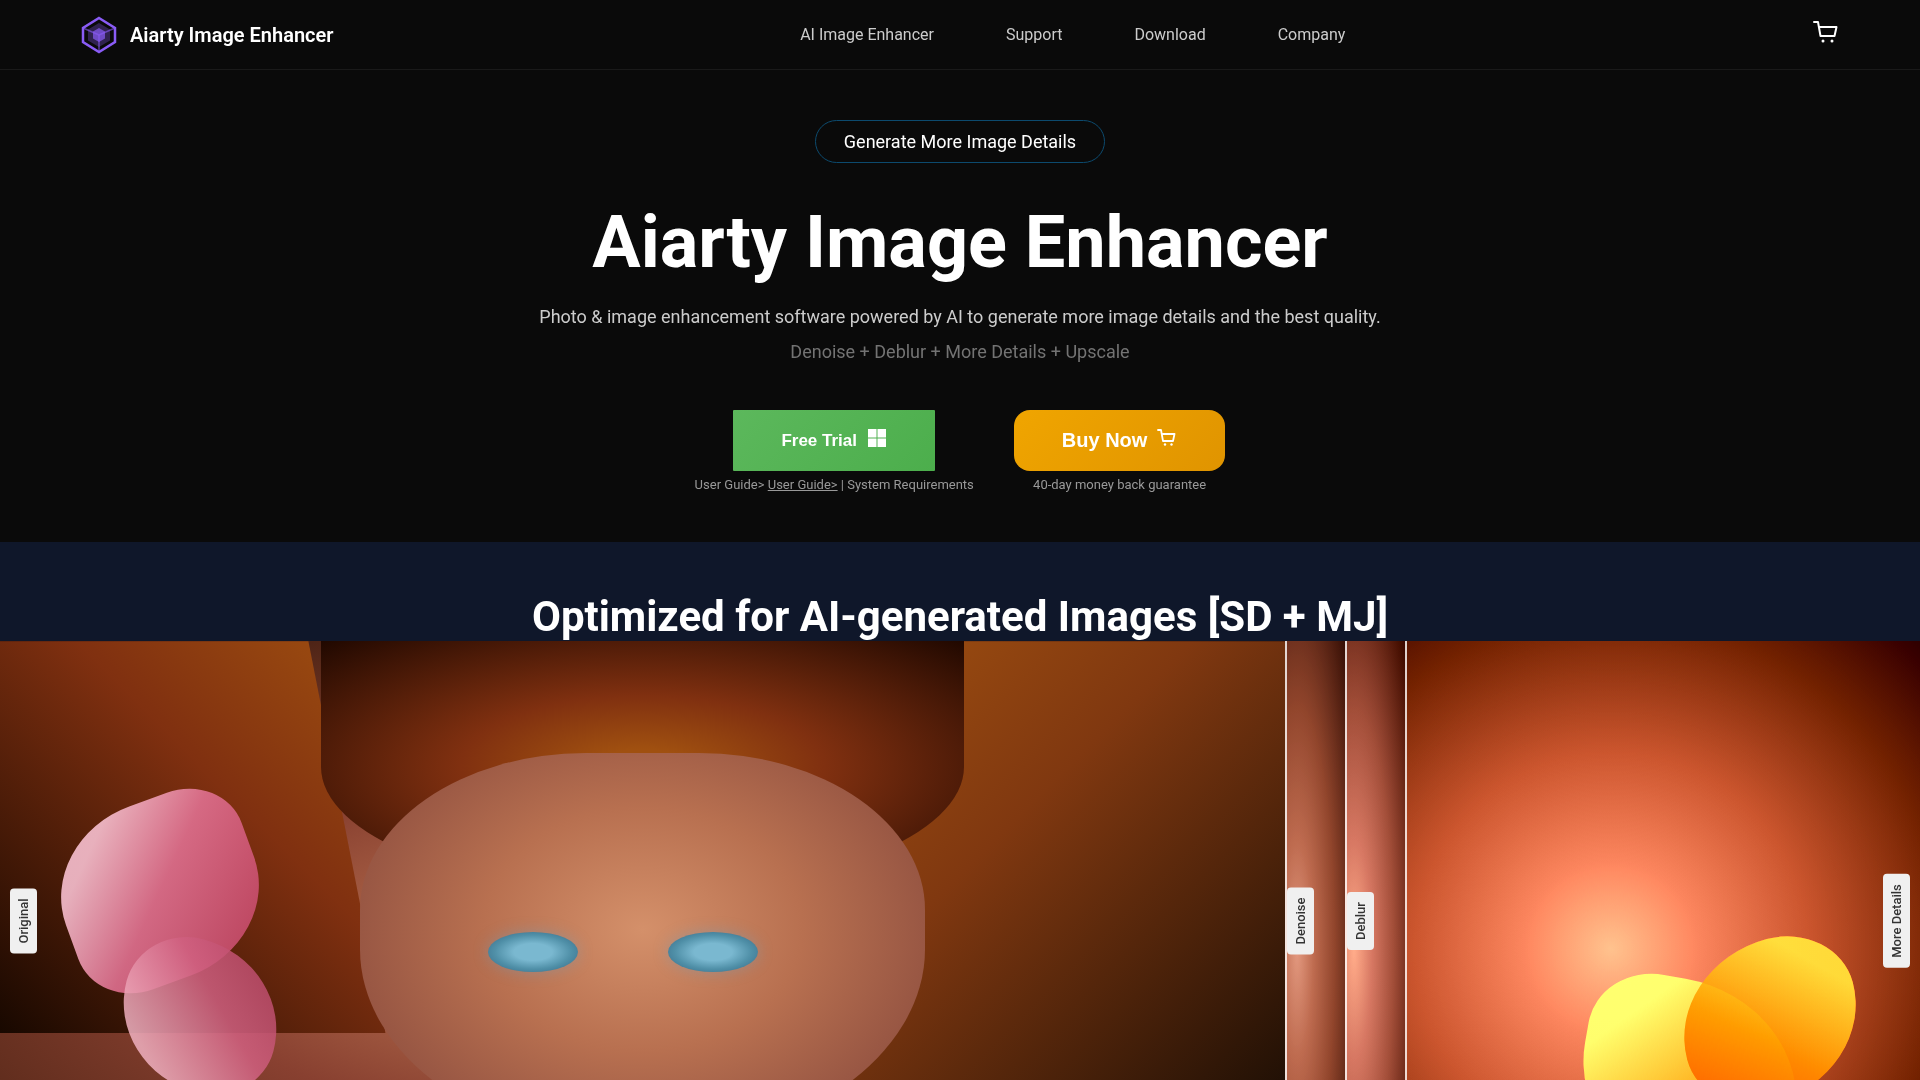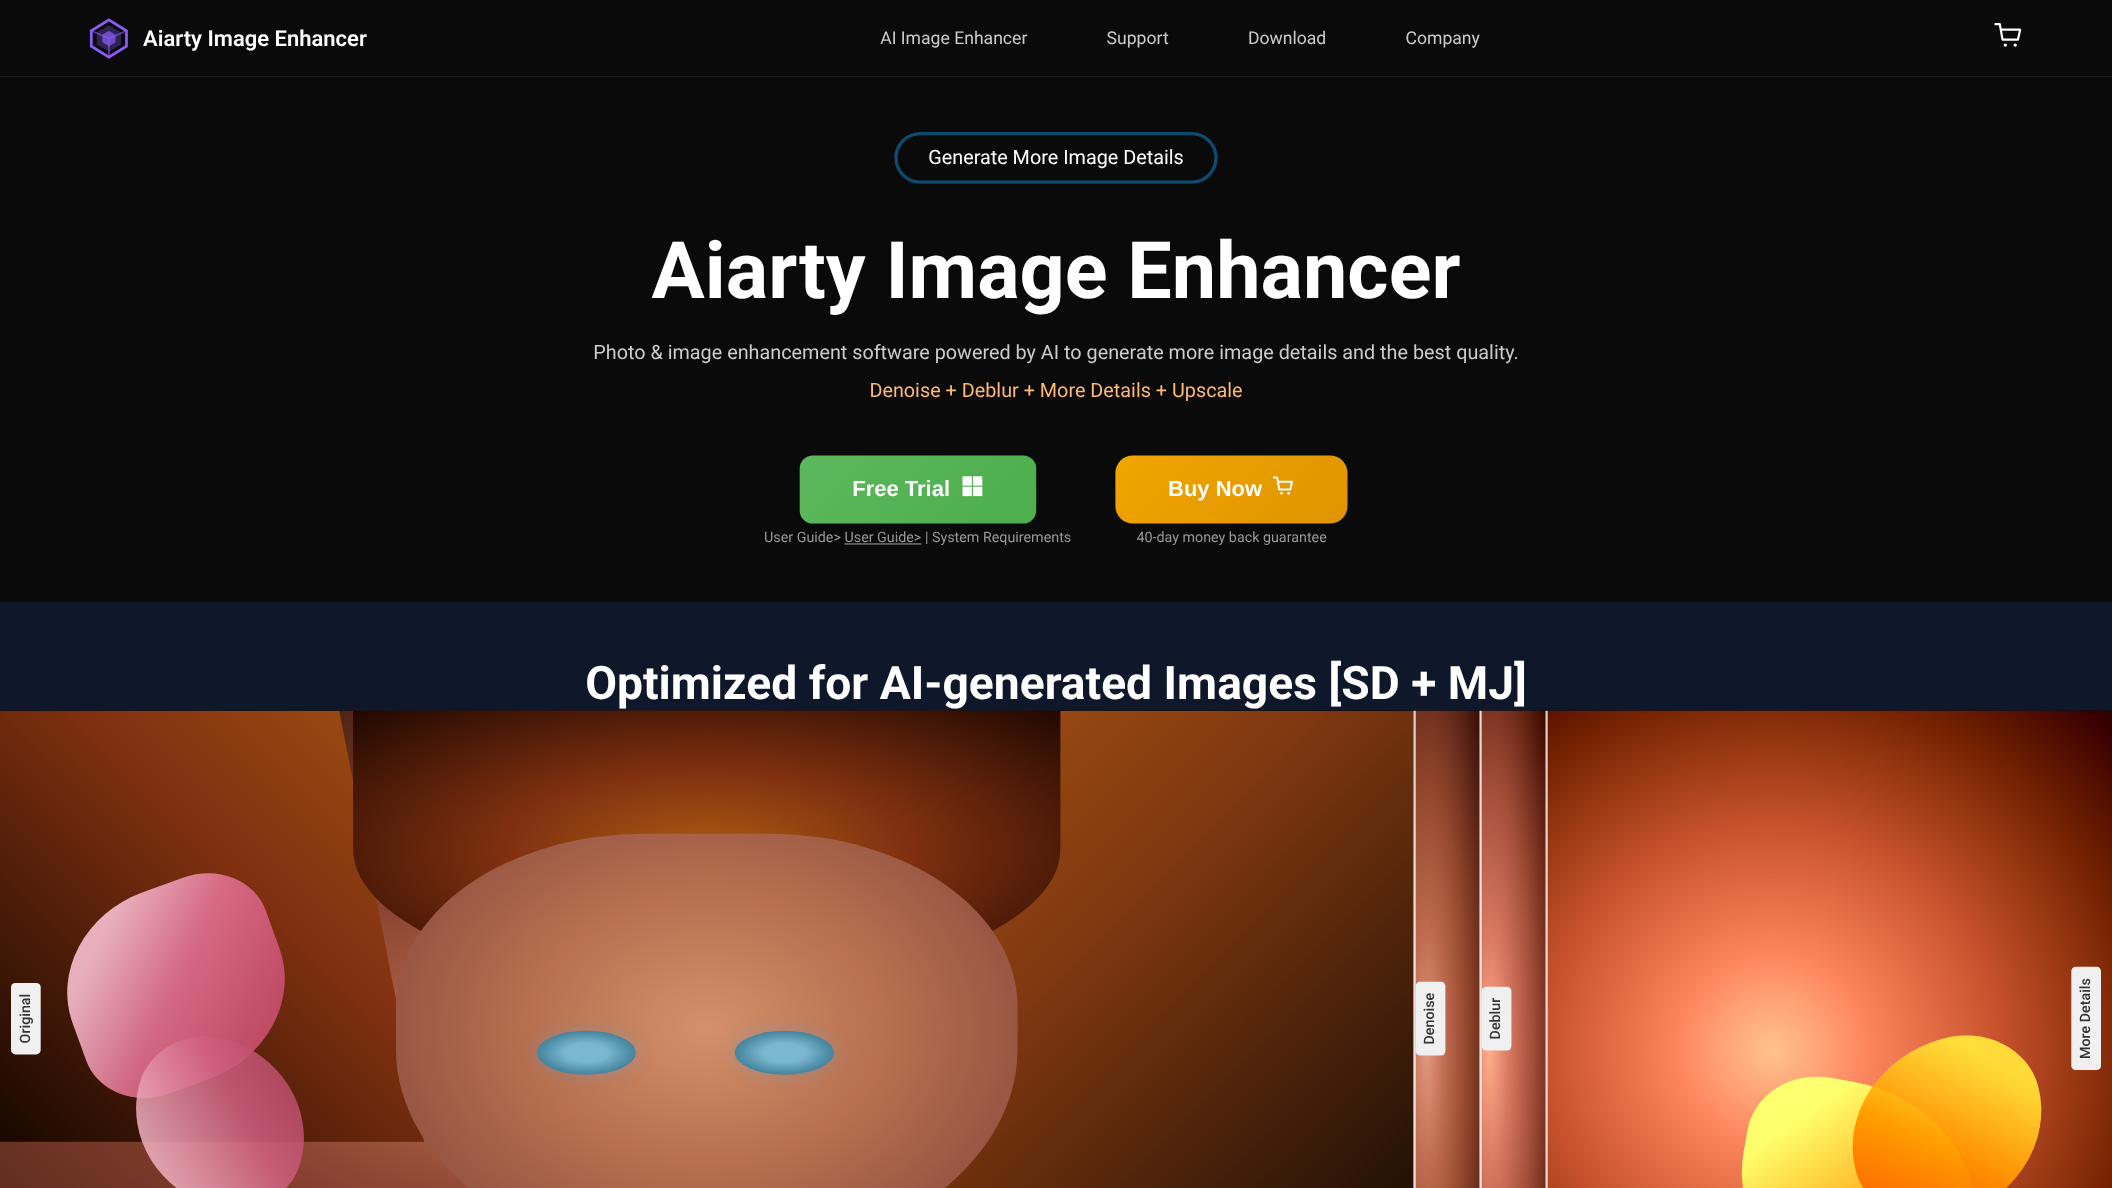--- a/index.html
+++ b/index.html
@@ -65,21 +65,21 @@
     
     .hero {
       display: flex;
       flex-direction: column;
       align-items: center;
       padding: 50px 20px 40px;
       background-color: #0a0a0a;
     }
 
     .hero-badge {
-      border: 3px solid #0c4a6e;
+      border: 1px solid #0c4a6e;
       border-radius: 30px;
       padding: 10px 28px;
       font-size: 18px;
       color: #ffffff;
       margin-bottom: 40px;
       background: transparent;
     }
 
     .hero-title {
       font-size: 72px;
@@ -92,39 +92,39 @@
 
     .hero-subtitle {
       font-size: 18px;
       color: #cccccc;
       text-align: center;
       margin-bottom: 14px;
     }
 
     .hero-features {
       font-size: 18px;
-      color: #fdba74;
+      color: #737373;
       text-align: center;
       margin-bottom: 48px;
     }
 
     .hero-buttons {
       display: flex;
       gap: 40px;
       align-items: flex-start;
       margin-bottom: 10px;
     }
 
     .btn-free-trial {
       background: linear-gradient(135deg, #5cb85c, #4cae4c);
       color: #ffffff;
       border: none;
-      border-radius: 12px;
+      border-radius: 1px;
       padding: 18px 48px;
-      font-size: 20px;
+      font-size: 17px;
       font-weight: 600;
       cursor: pointer;
       display: flex;
       align-items: center;
       gap: 10px;
     }
 
     .windows-icon {
       font-size: 20px;
     }

